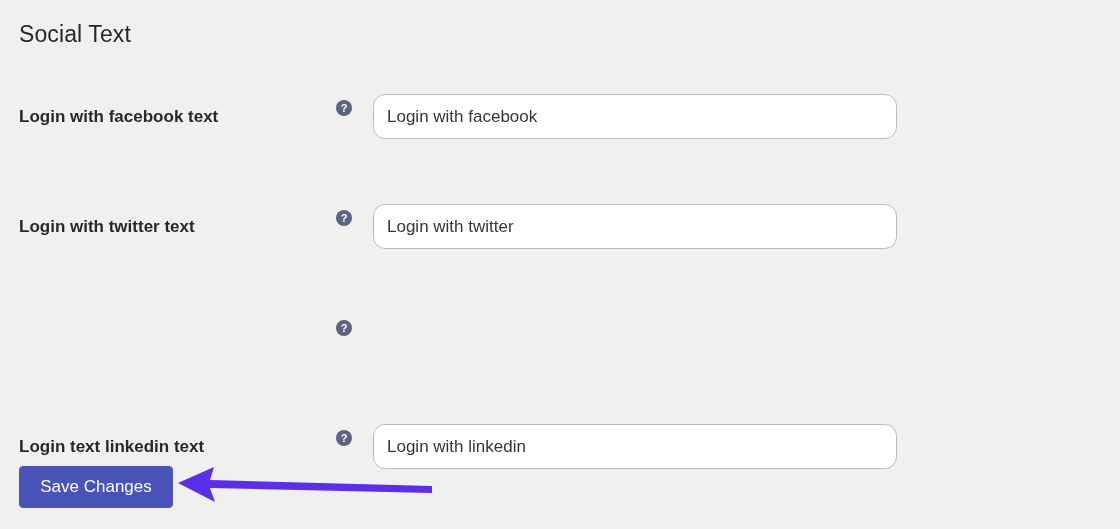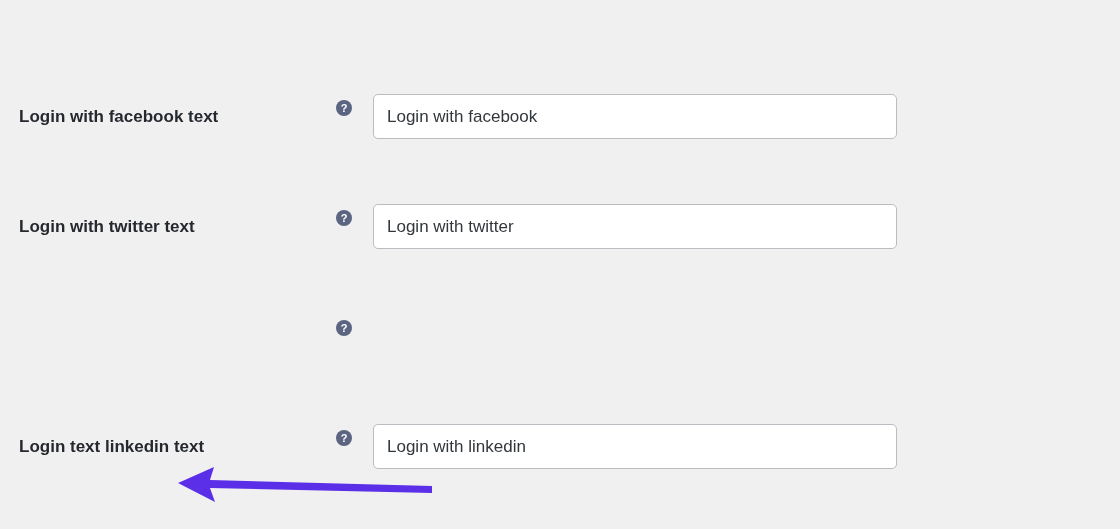--- a/index.html
+++ b/index.html
@@ -80,21 +80,21 @@
 
   .text-field {
     position: absolute;
     left: 373px;
     top: 0px;
     width: 524px;
     height: 45px;
     box-sizing: border-box;
     background: #ffffff;
     border: 1px solid #b9bcc0;
-    border-radius: 5px;
+    border-radius: 12px;
     padding: 0 13px;
     font-family: "Liberation Sans", sans-serif;
     font-size: 17px;
     color: #32373c;
     outline: none;
   }
 
   
   .save-button {
     position: absolute;
@@ -124,20 +124,21 @@
     width: 270px;
     height: 55px;
     pointer-events: none;
   }
 </style>
 </head>
 <body>
 
 <div class="page">
 
+  <div class="section-title">Social Text</div>
 
   <div class="form-rows">
 
     <div class="form-row">
       <div class="row-label">Login with facebook text</div>
       <div class="help-icon">?</div>
       <input class="text-field" type="text" value="Login with facebook" style="">
     </div>
 
     <div class="form-row">
@@ -151,18 +152,19 @@
     </div>
 
     <div class="form-row">
       <div class="row-label">Login text linkedin text</div>
       <div class="help-icon">?</div>
       <input class="text-field" type="text" value="Login with linkedin" style="">
     </div>
 
   </div>
 
+  <button class="save-button">Save Changes</button>
 
   <svg class="annotation-arrow" viewBox="0 0 270 55" width="270" height="55">
     <polygon points="8,25 44,9 40,22 262,28 262,35 40,30 45,44" fill="#5b2fe8"></polygon>
   </svg>
 
 </div>
 
 </body></html>

